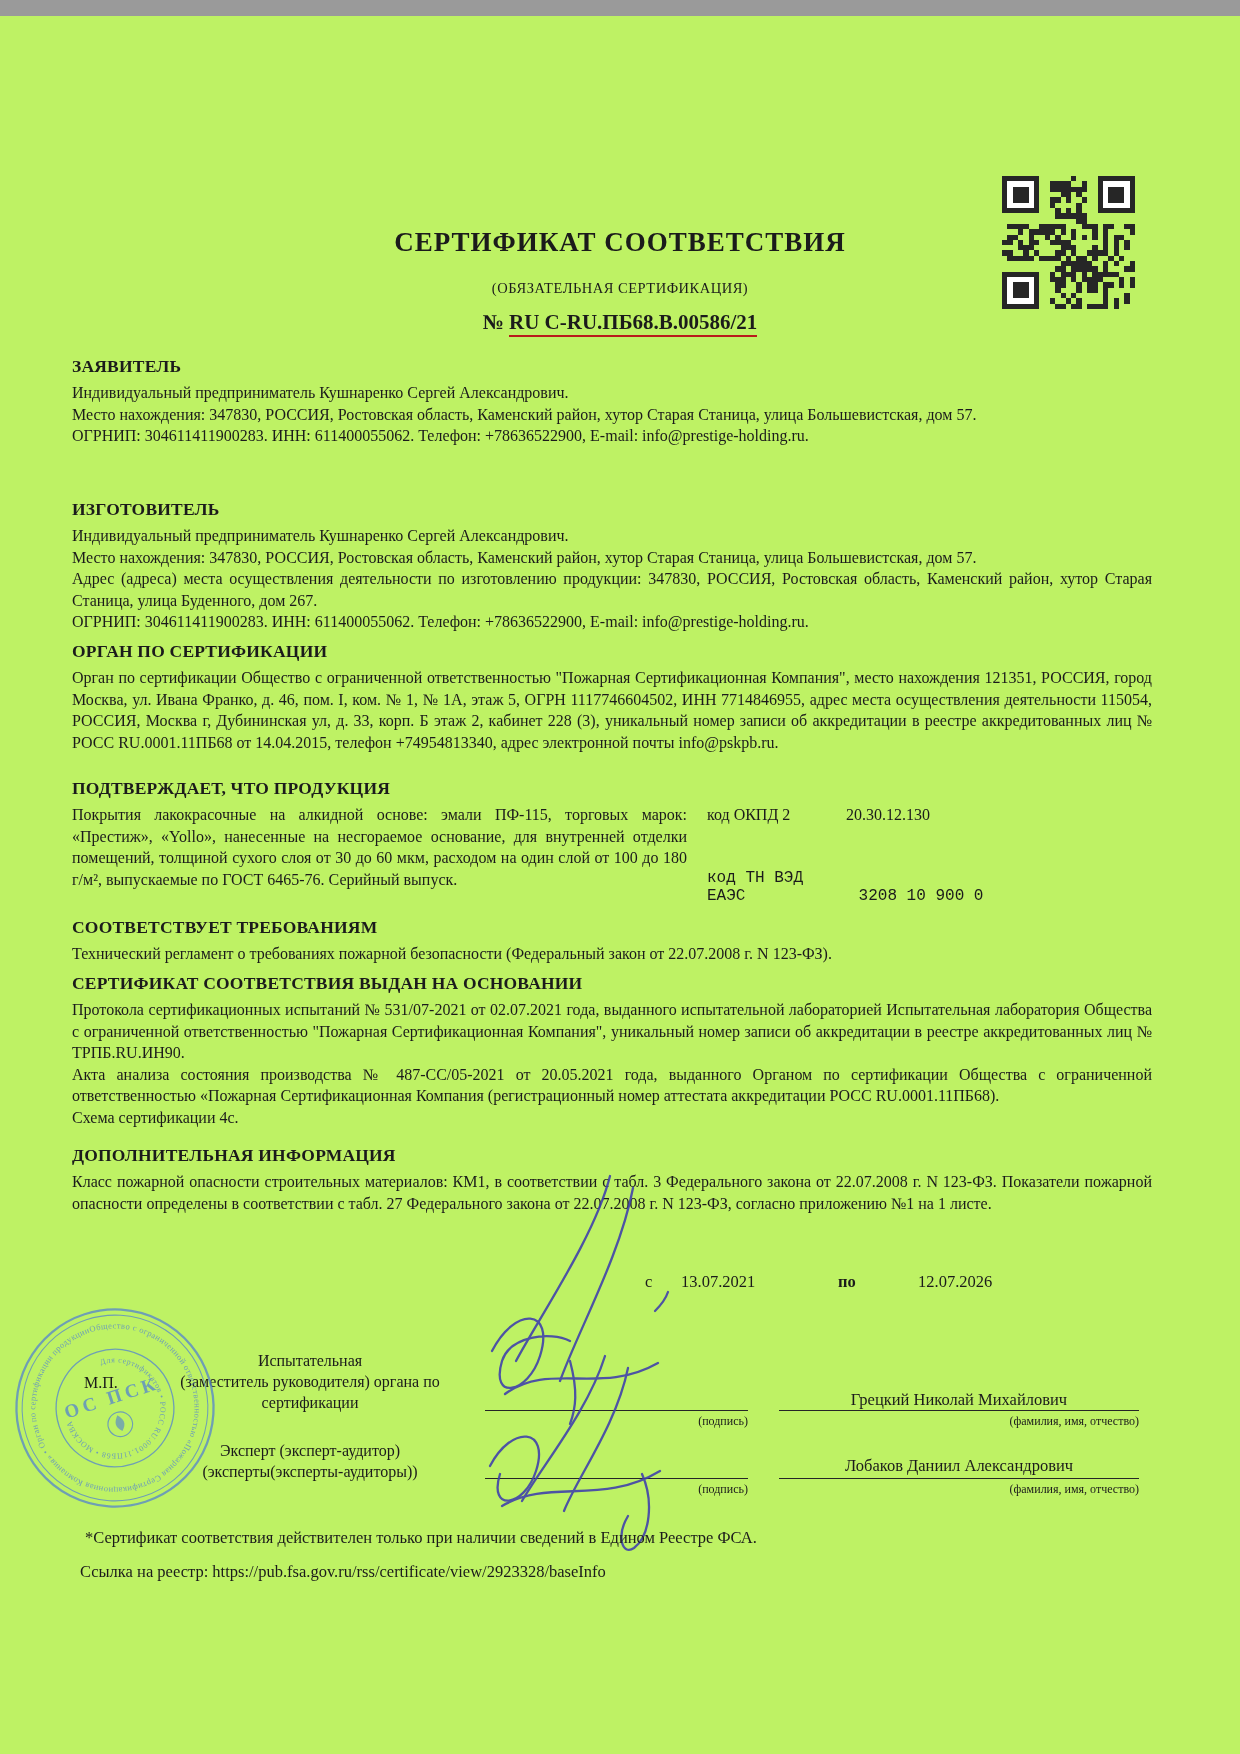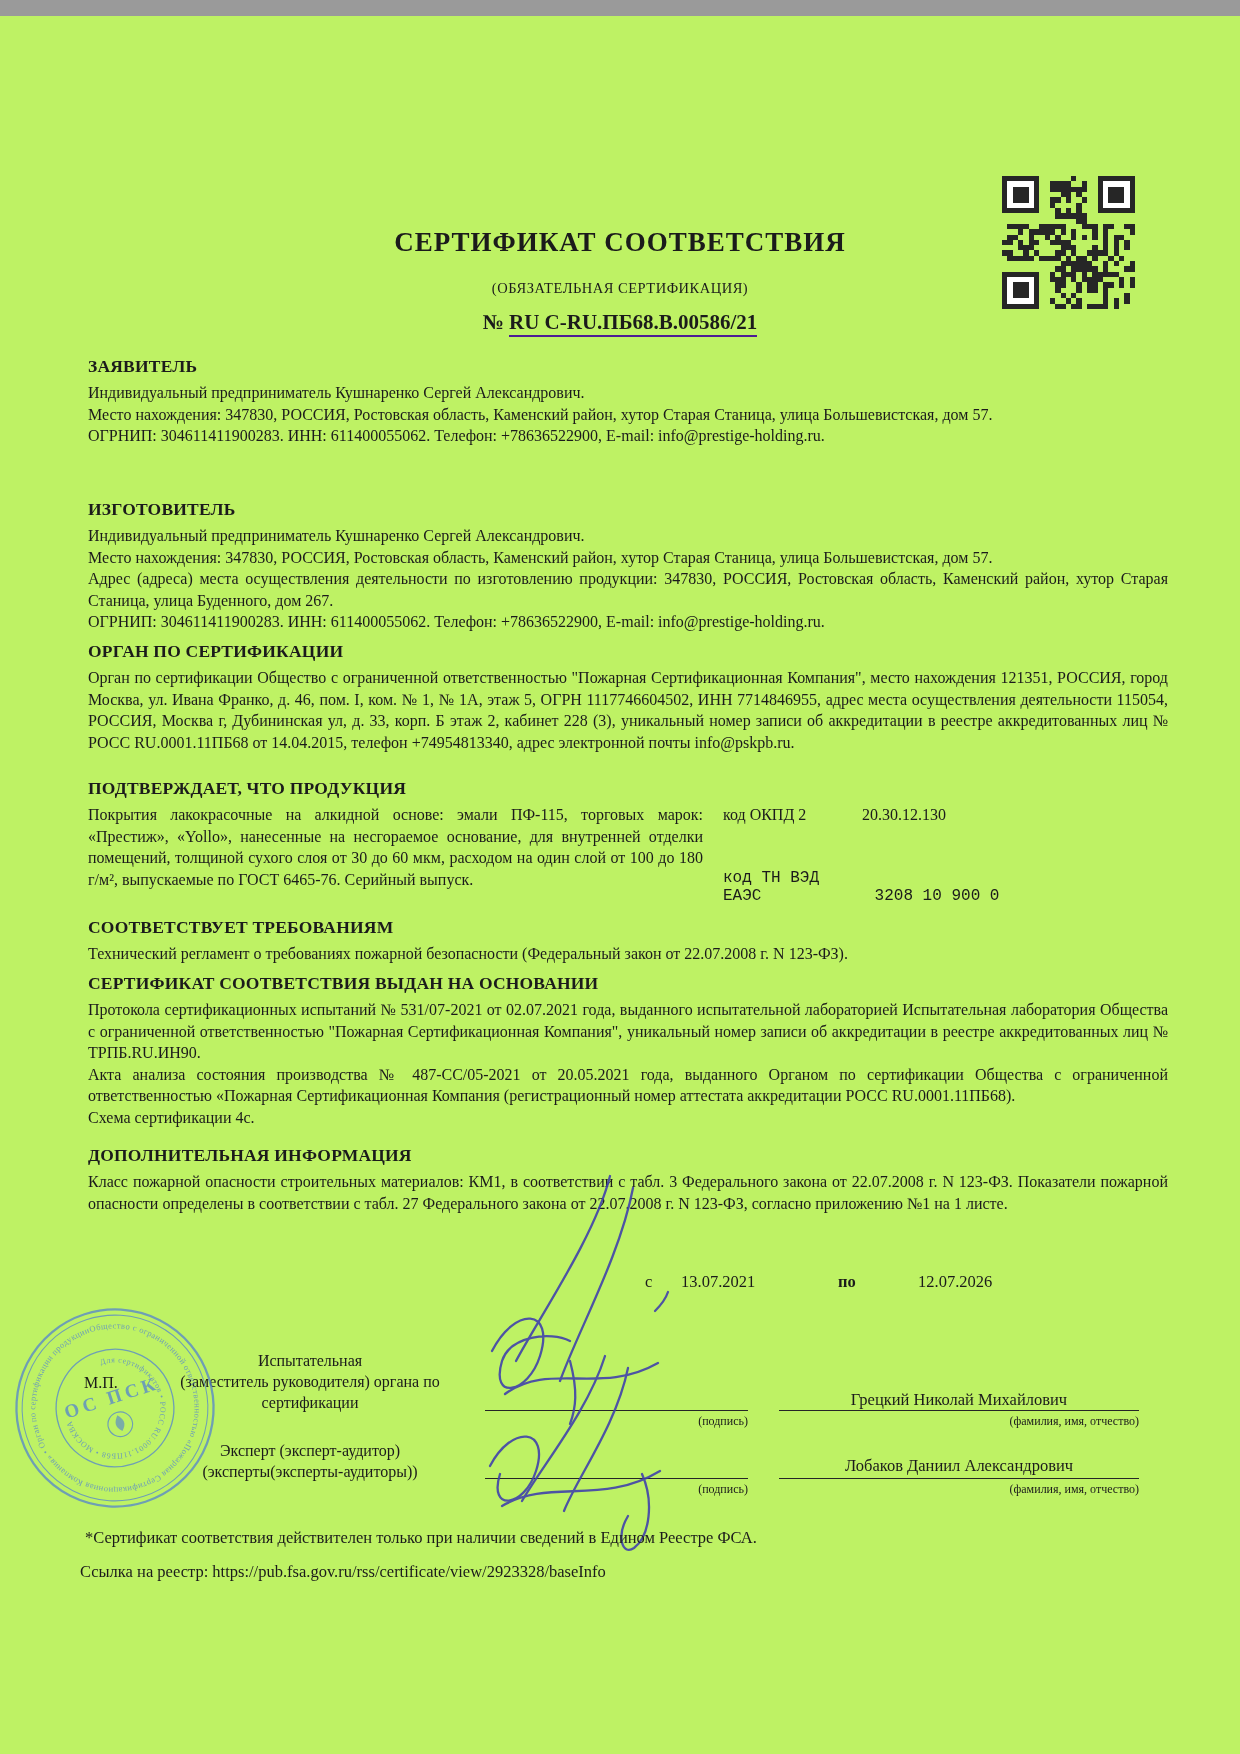--- a/index.html
+++ b/index.html
@@ -6,22 +6,22 @@
   .page{
     position:relative; width:1240px; height:1754px; margin:16px auto;
     background:#bef264; color:#1b1b1b;
     font-family:"Liberation Serif","DejaVu Serif",serif;
     overflow:hidden;
   }
   .hdr{position:absolute; left:0; width:1240px; text-align:center;}
   .doc-title{top:211px; font-size:27px; font-weight:bold; letter-spacing:1px;}
   .doc-subtitle{top:264px; font-size:14.5px; letter-spacing:0.5px;}
   .doc-number{top:294px; font-size:21px; font-weight:bold;}
-  .doc-number .num-val{border-bottom:2px solid #4c1d95; padding-bottom:1px;}
-  .sec{position:absolute; left:88px; width:1080px;}
+  .doc-number .num-val{border-bottom:2px solid #b91c1c; padding-bottom:1px;}
+  .sec{position:absolute; left:72px; width:1080px;}
   .sec h2{margin:0 0 6px 0; font-size:17.5px; line-height:20px; font-weight:bold; letter-spacing:0.2px;}
   .sec p{margin:0; font-size:16px; line-height:21.5px;}
   .just{text-align:justify;}
   .prod-desc{width:615px;}
   .code-row{position:absolute; font-size:16px;}
   .code-label{display:inline-block;}
   .qr{position:absolute; left:1002px; top:160px; width:133px; height:133px;}
   .validity{position:absolute; left:80px; top:1254px; width:1080px; height:26px;}
   .validity h2{margin:0; display:inline-block; font-size:17.5px; font-weight:bold;}
   .validity span{position:absolute; top:2px; font-size:16.5px;}

